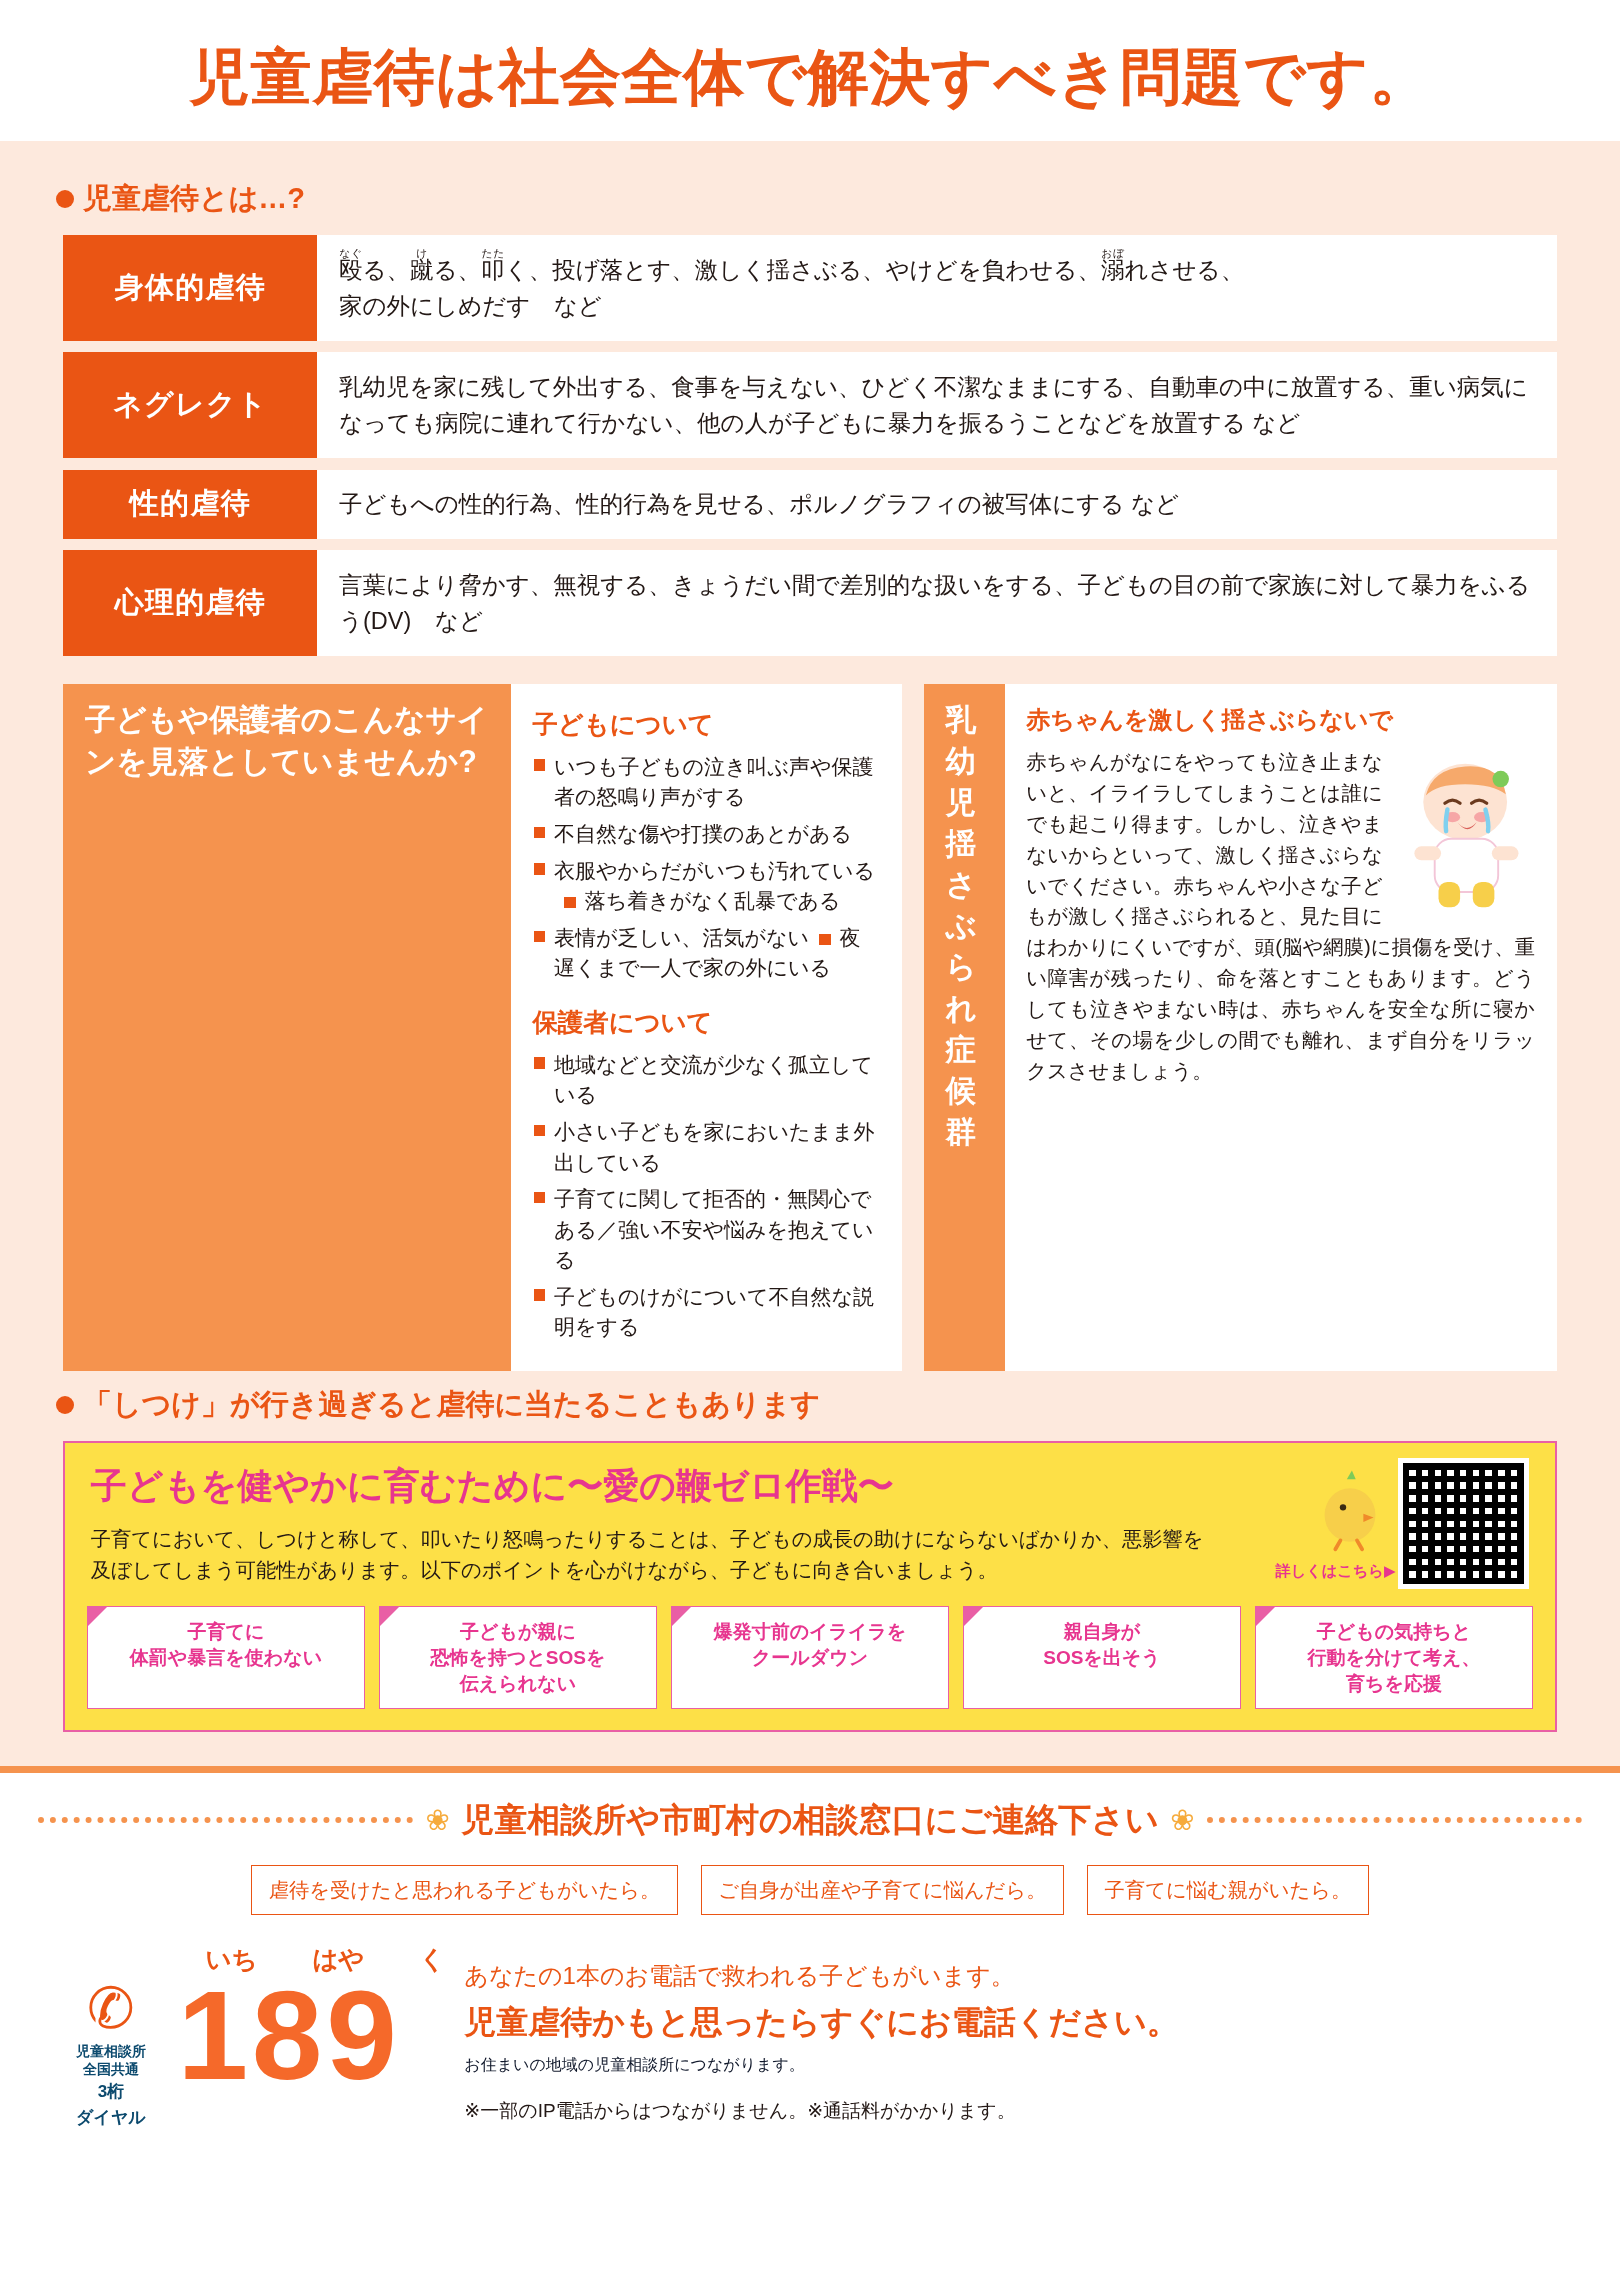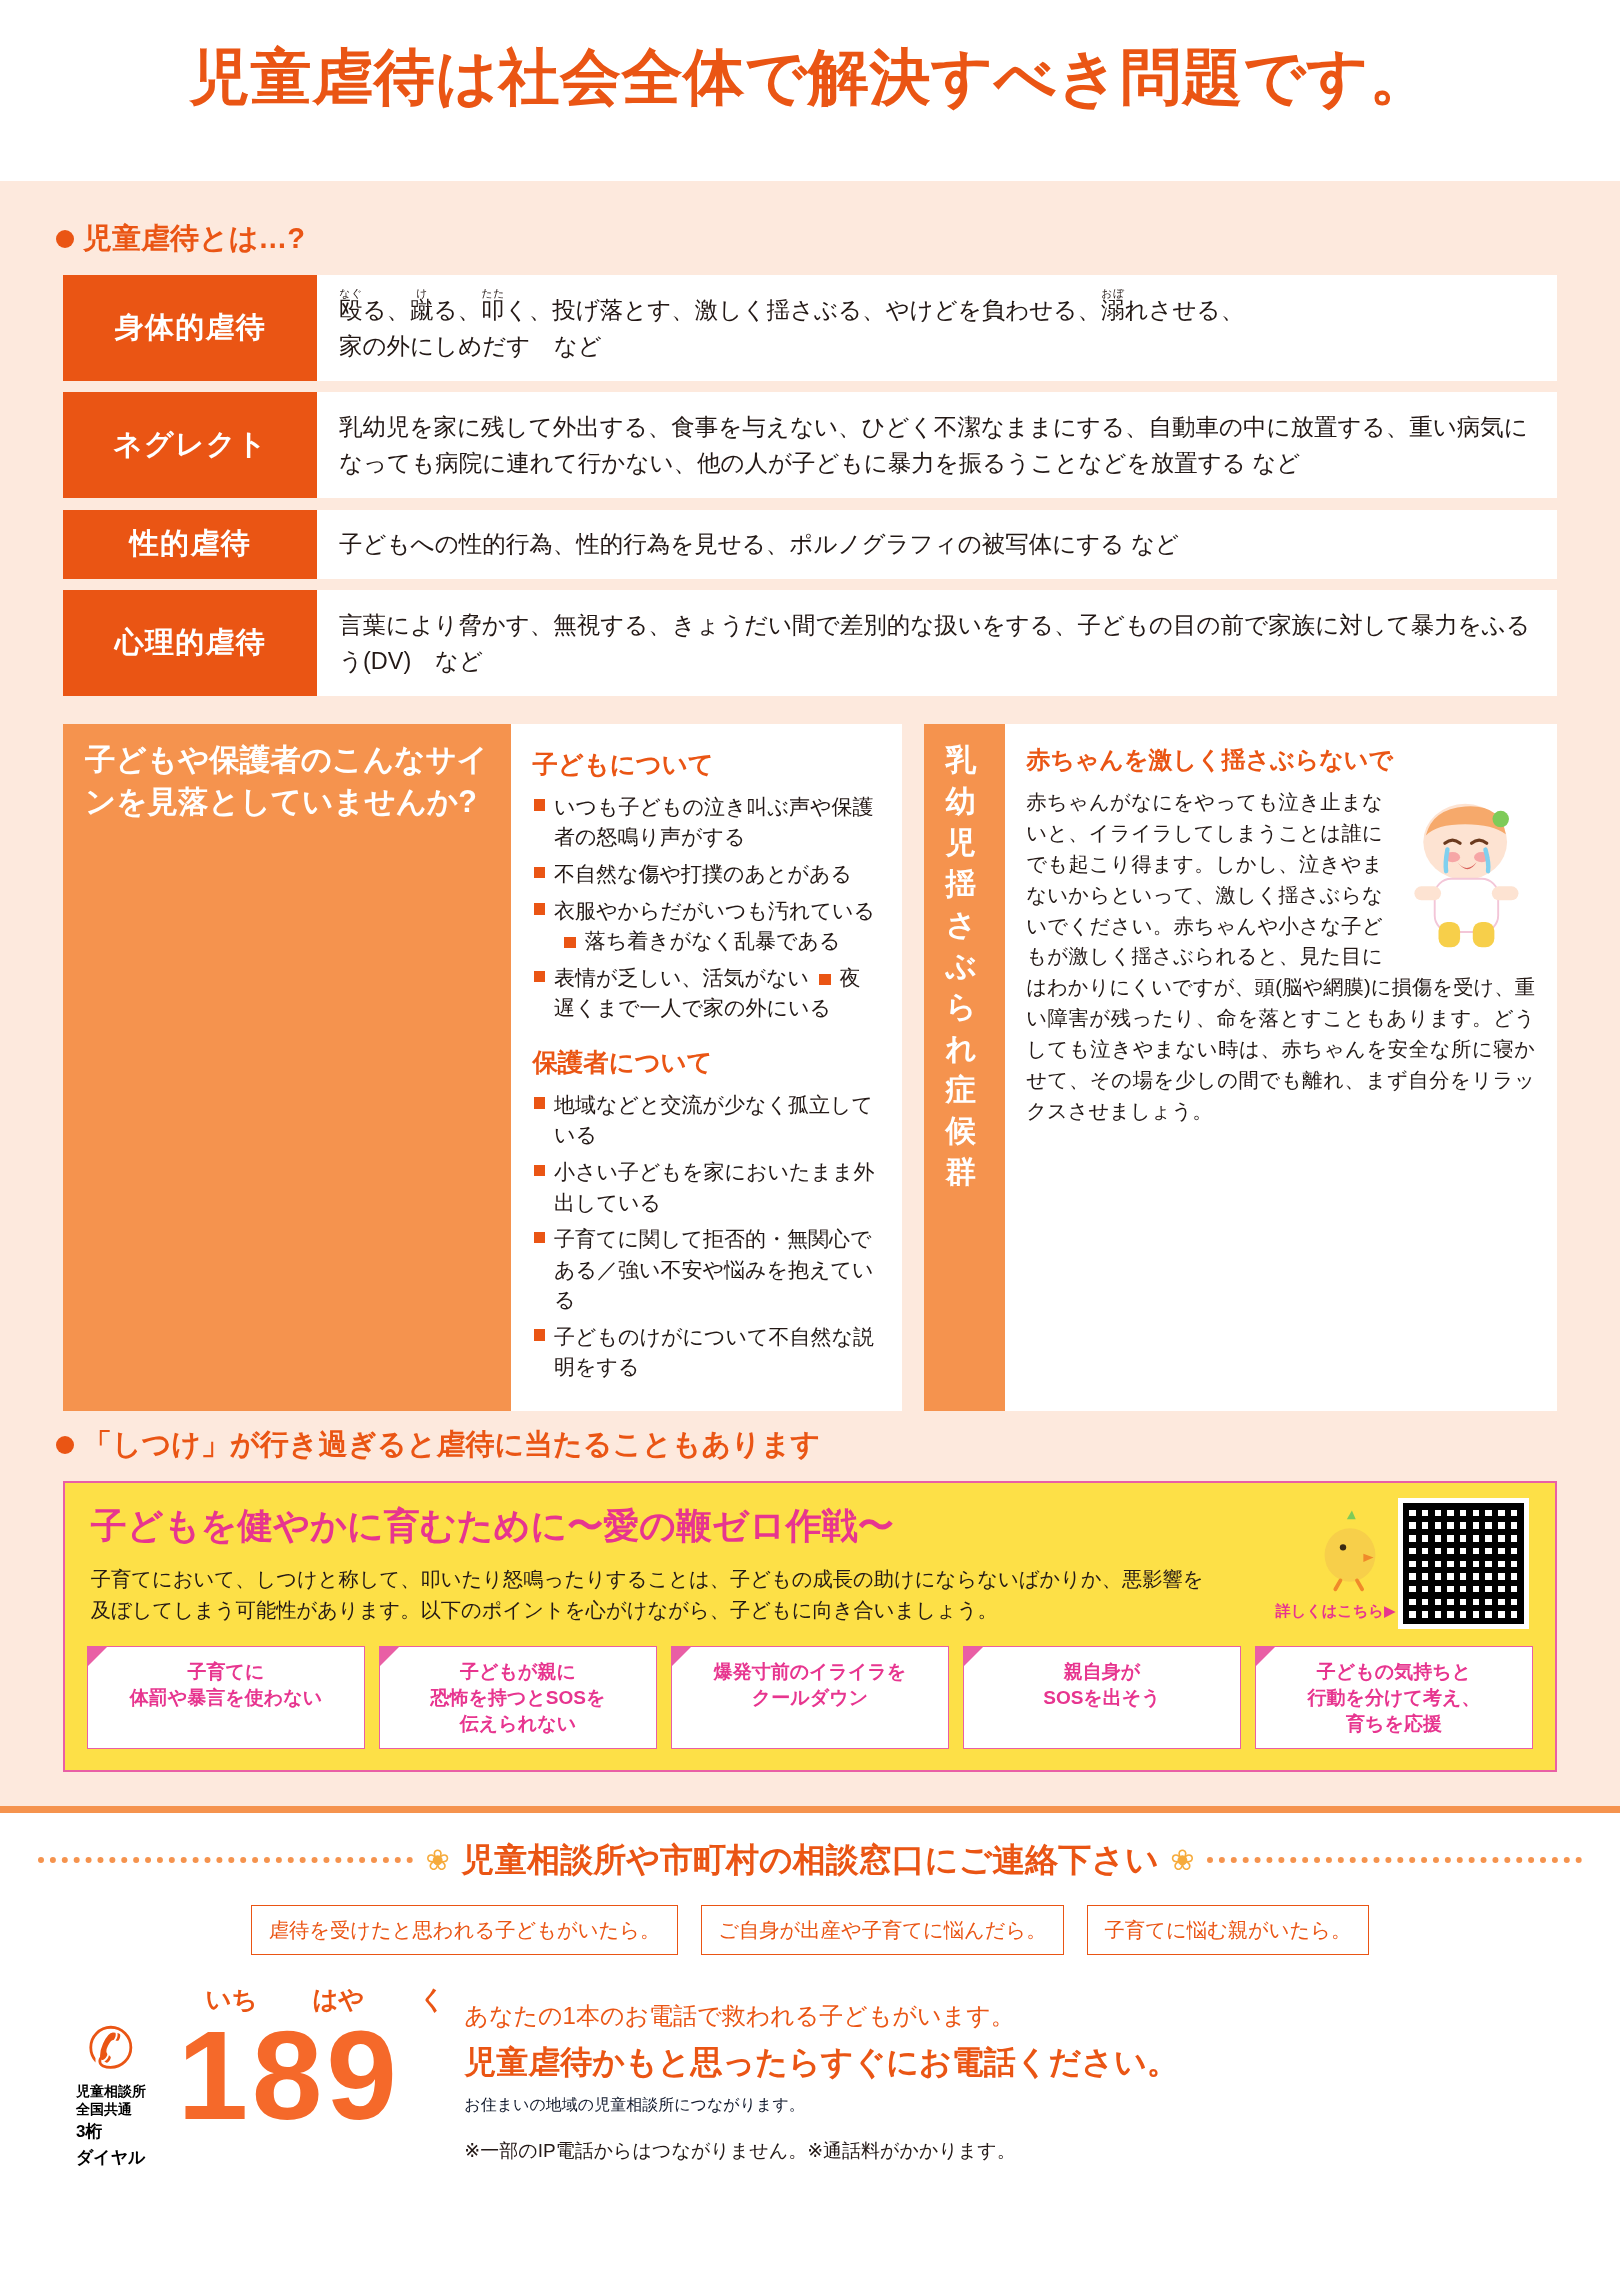--- a/index.html
+++ b/index.html
@@ -29,21 +29,20 @@
     font-weight:bold;
     color:#ea5514;
     letter-spacing:0.6px;
   }
 
   
   .peach-panel{
     background:#fde9dd;
     padding:24px 38px 34px 38px;
     box-sizing:border-box;
-    margin-top:40px;
   }
 
   .section-bullet{
     display:flex;
     align-items:center;
     gap:9px;
     margin:14px 0 16.5px 18px;
     font-size:29px;
     font-weight:bold;
     color:#ea5514;
@@ -295,23 +294,23 @@
     width:95px;
   }
   .handset{
     font-size:57px;
     color:#ea5514;
     line-height:1;
   }
   .tel-left-cap{
     margin-top:5.1px;
     font-size:14px;
-    color:#000000;
-    font-weight:bold;
-    text-align:left;
+    color:#0c4a6e;
+    font-weight:bold;
+    text-align:center;
     line-height:1.3;
   }
   .tel-left-cap b{font-size:17px;display:block;margin-top:3px;}
   .number-block{
     flex:0 0 auto;
     position:relative;
     margin-top:5.1px;
   }
   .furigana{
     display:flex;

